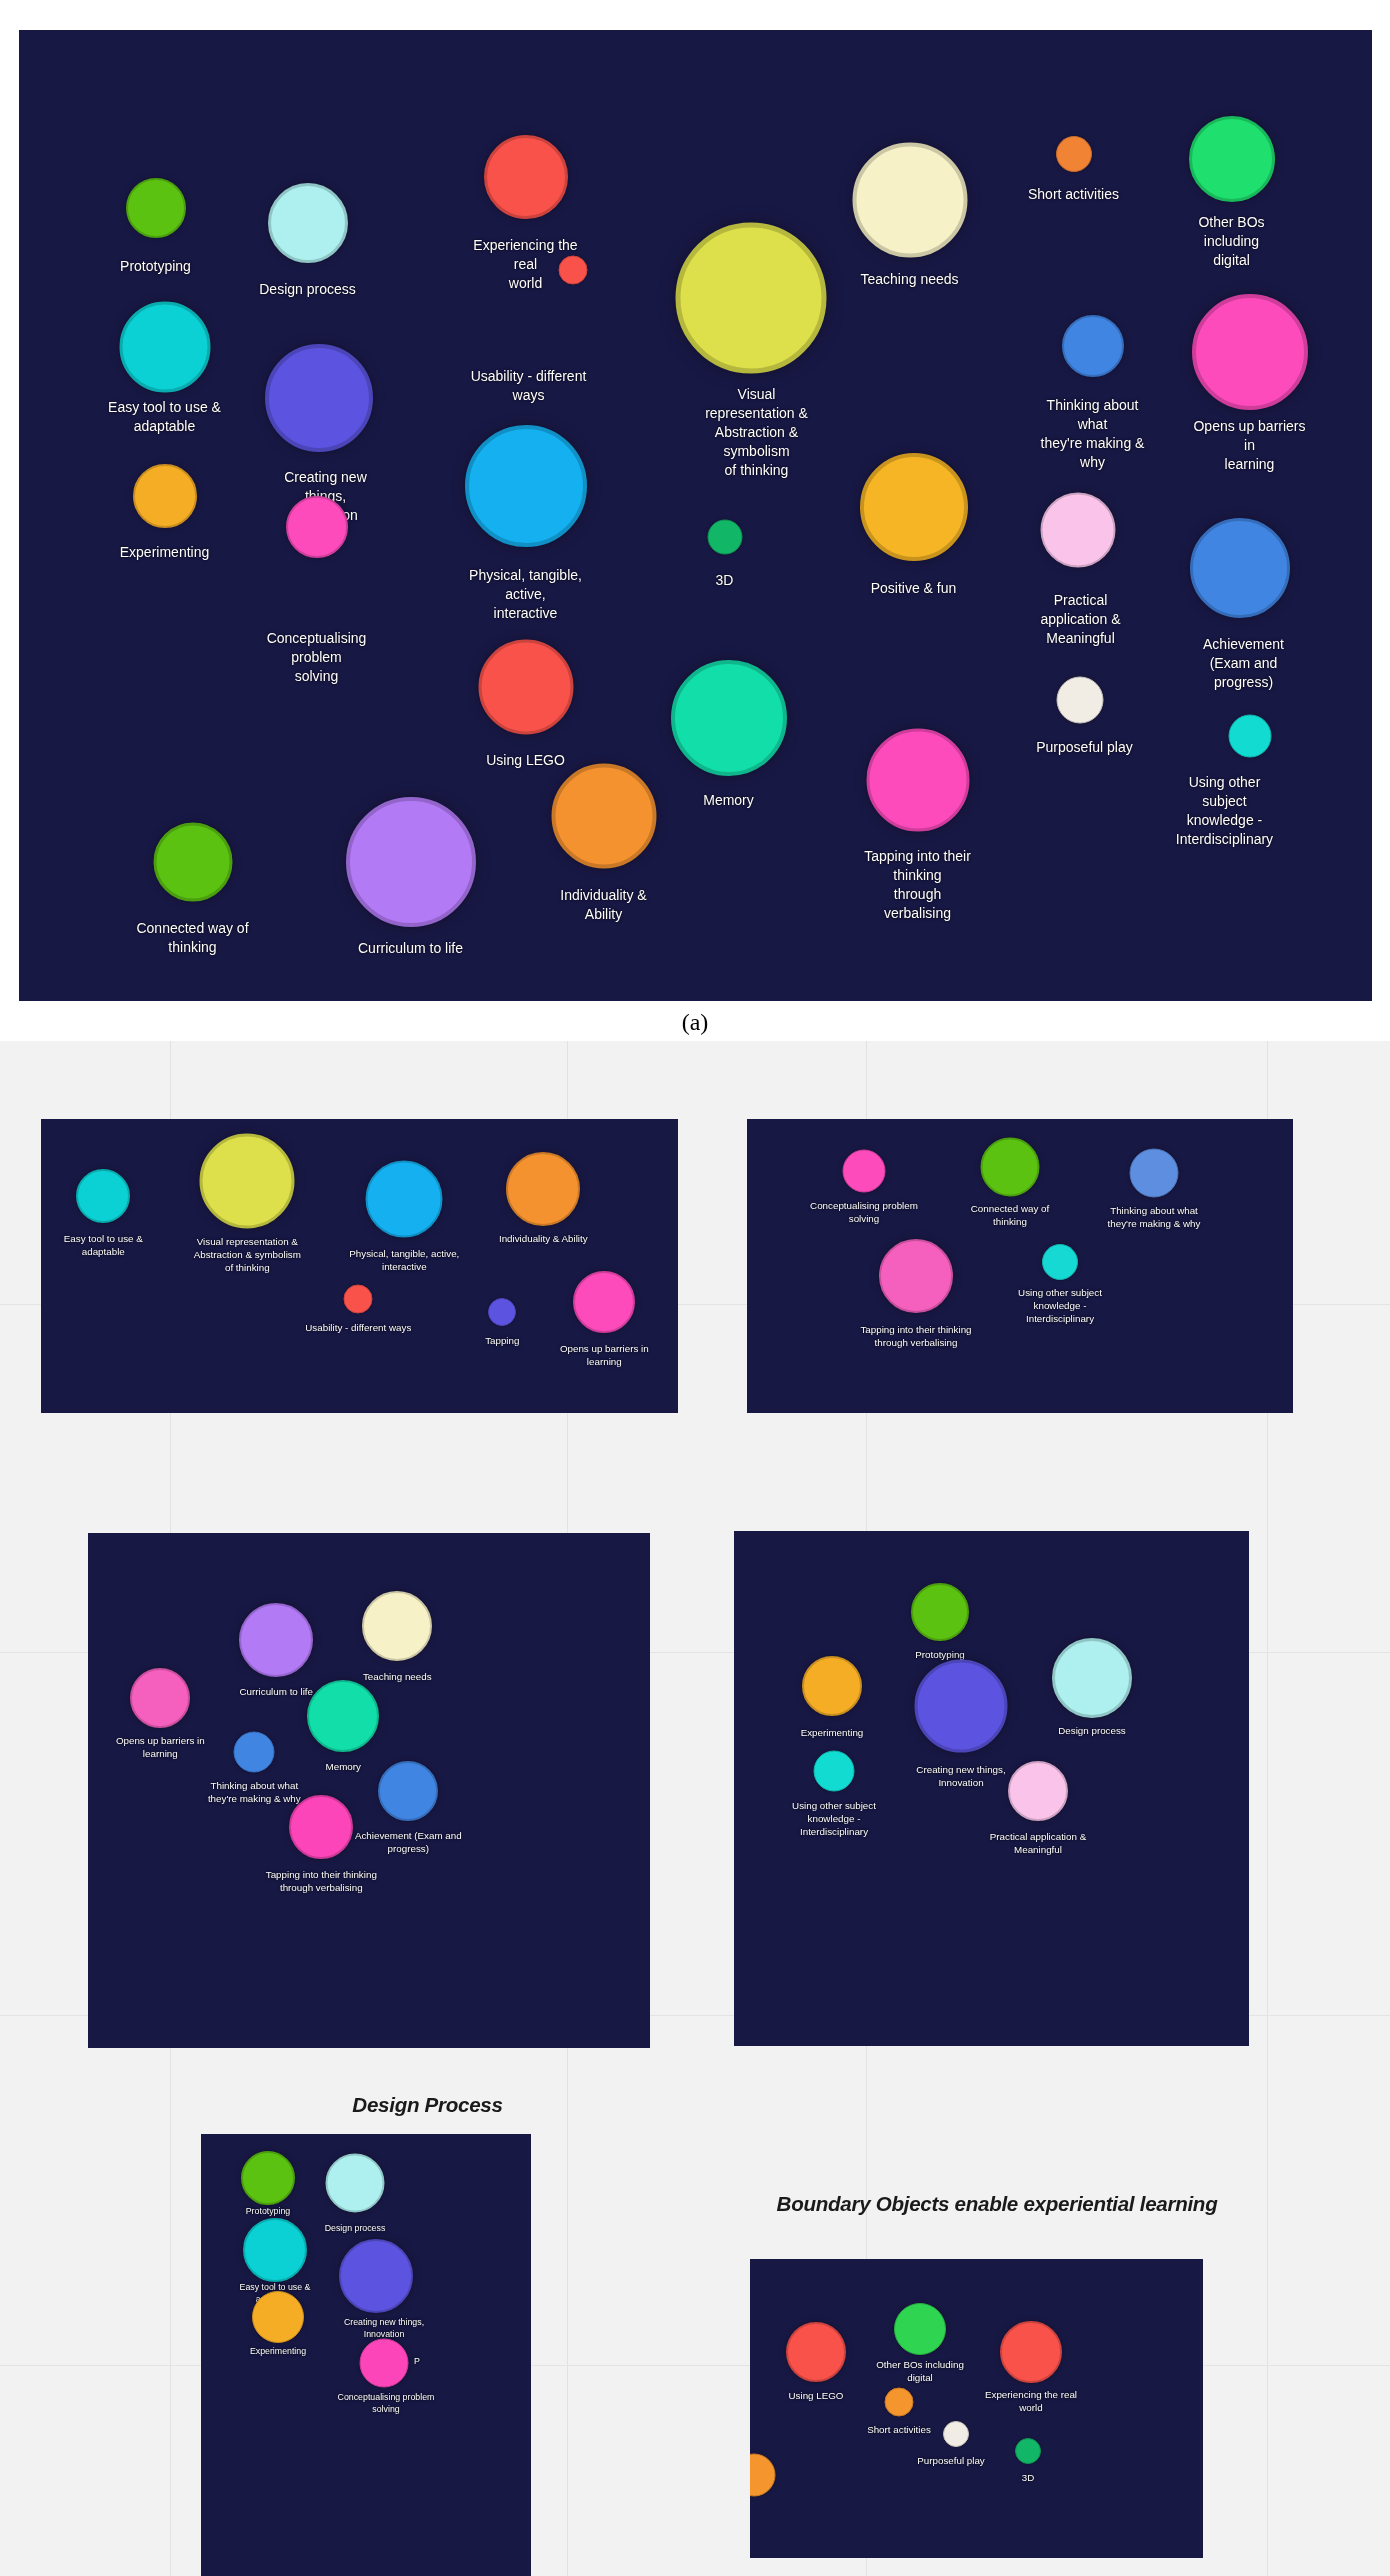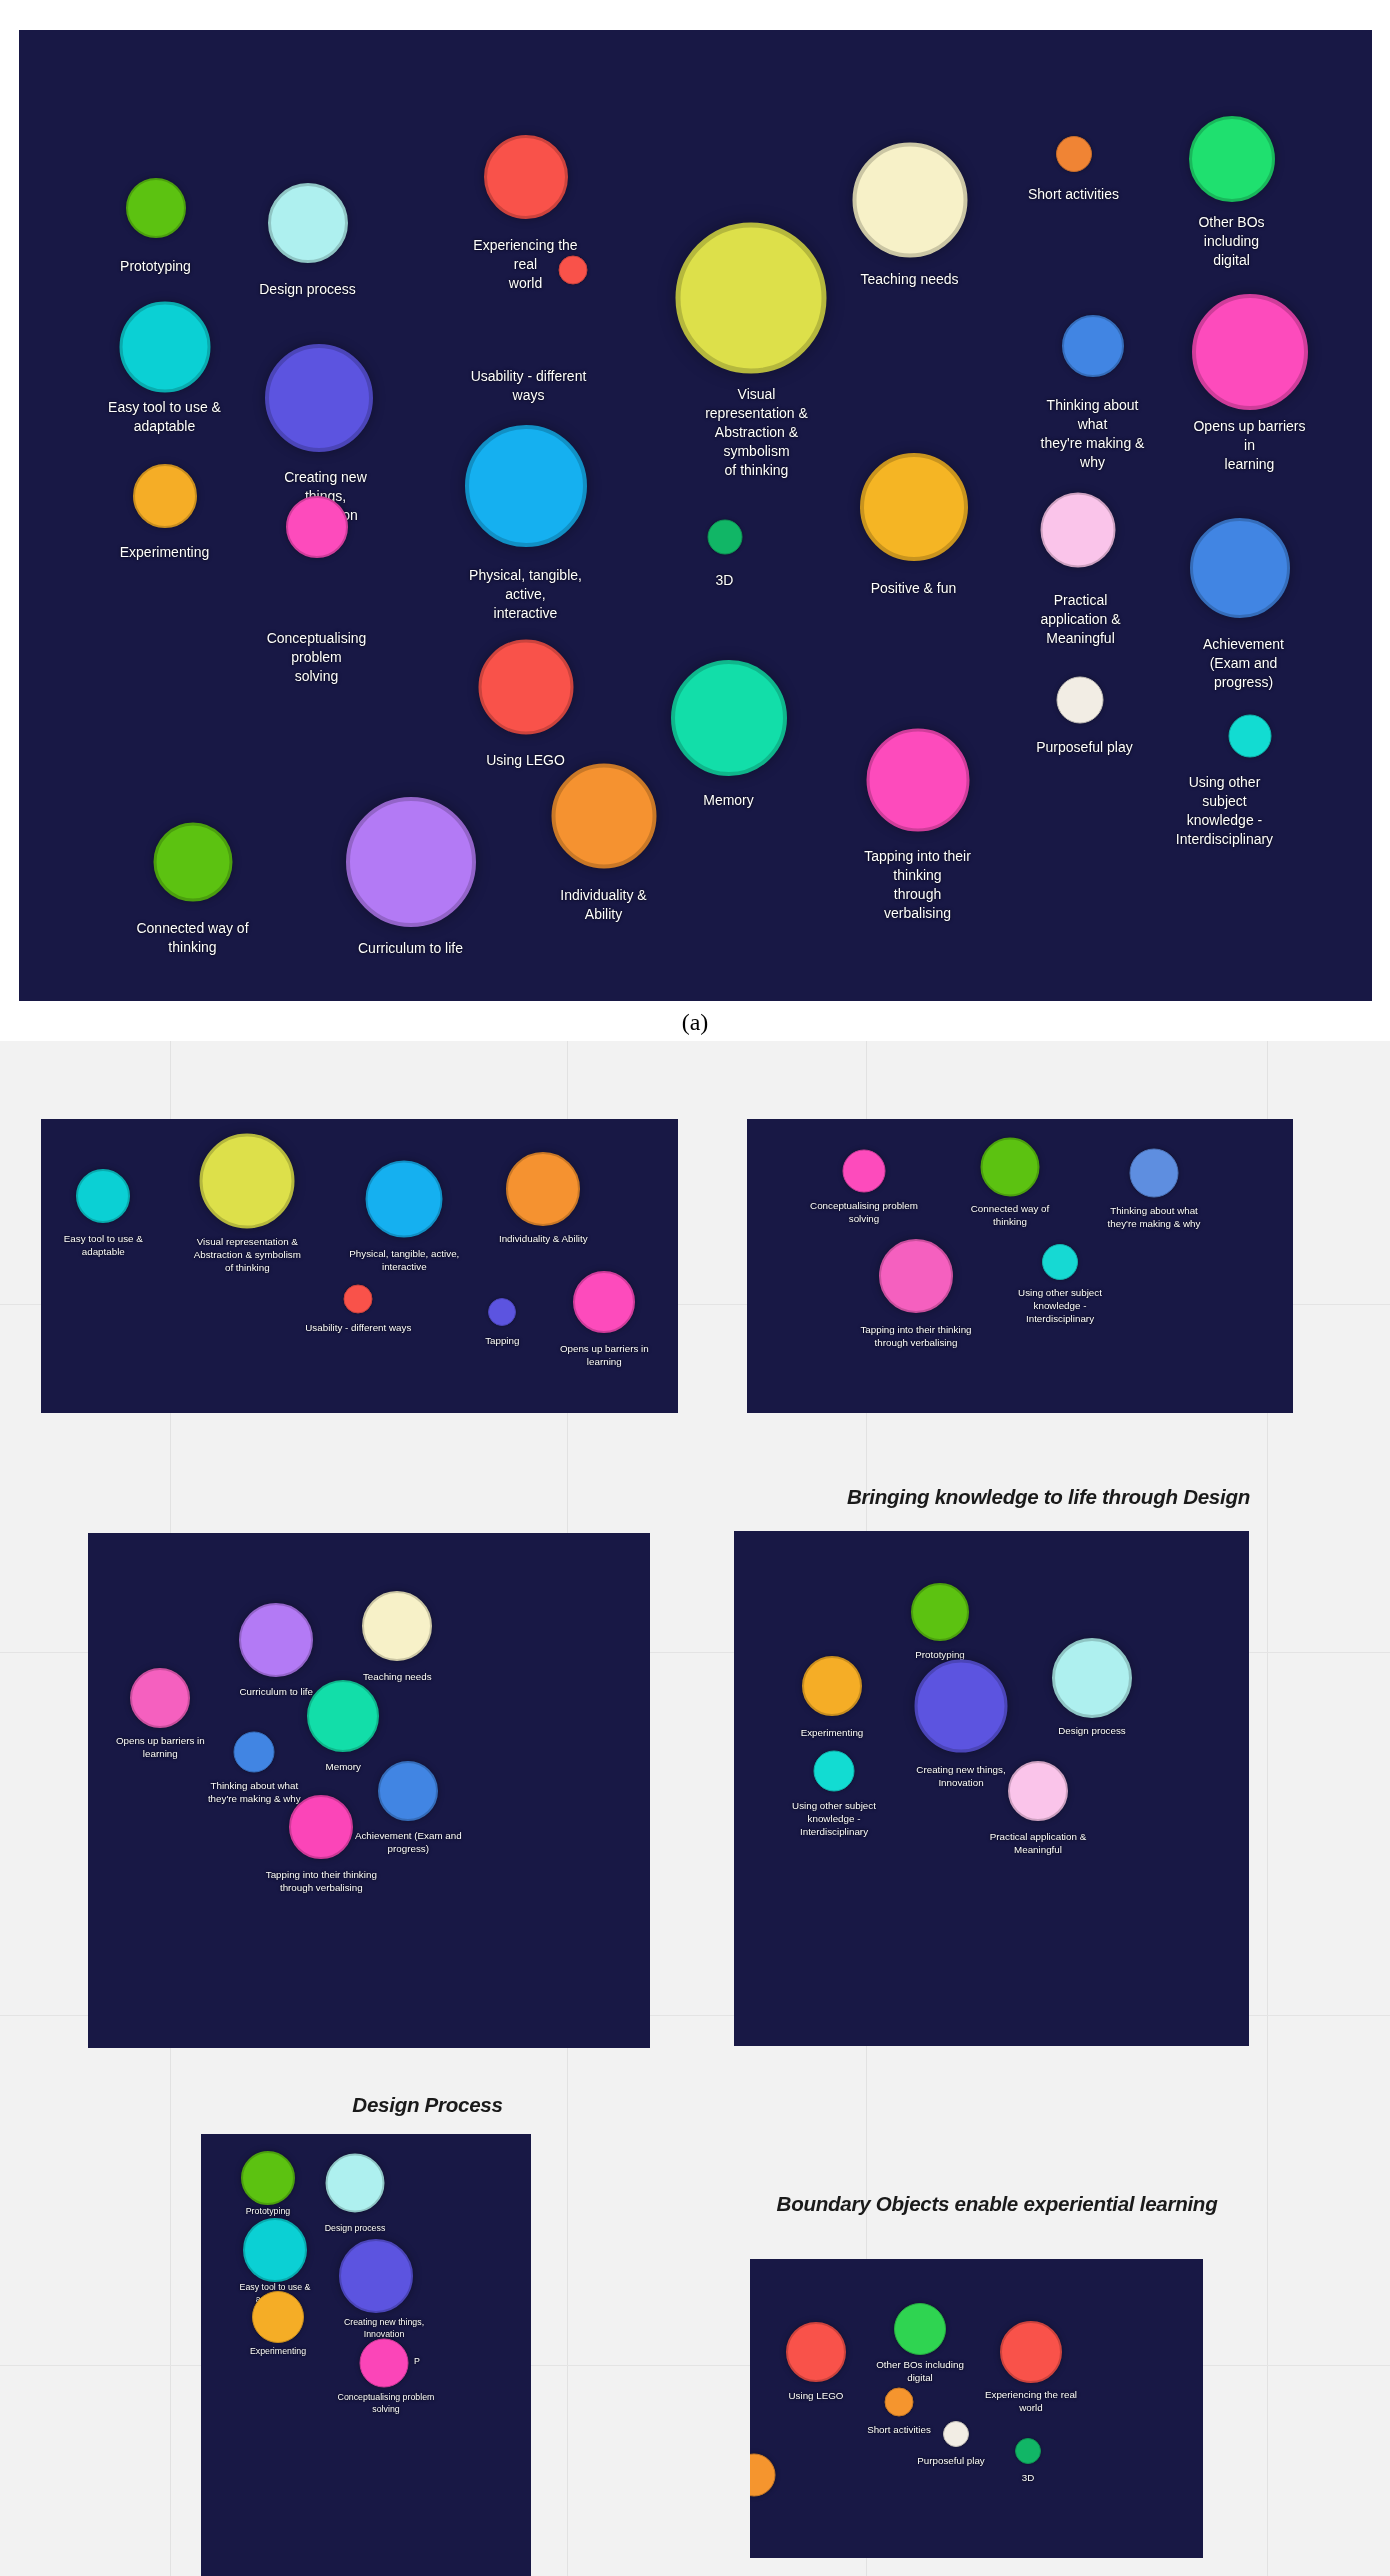--- a/index.html
+++ b/index.html
@@ -257,21 +257,20 @@
           <div class="bubble" style="left: 320px; top: 258px; width: 60px; height: 60px; background: rgb(65, 133, 227); border: 2.2px solid rgb(53, 109, 186); box-shadow: rgba(0, 0, 0, 0.35) 0px 0px 6.6px;"></div>
           <div class="blabel" style="left: 320px; top: 296px; width: 118px; margin-left: 0px;">Achievement (Exam and
 progress)</div>
           <div class="bubble" style="left: 233px; top: 294px; width: 64px; height: 64px; background: rgb(251, 69, 184); border: 2.4px solid rgb(206, 57, 151); box-shadow: rgba(0, 0, 0, 0.35) 0px 0px 7px;"></div>
           <div class="blabel" style="left: 233px; top: 335px; width: 118px; margin-left: 0px;">Tapping into their thinking
 through verbalising</div>
         </div>
     </div>
 
     <div class="subpanel" id="sp3" style="left:711px; top:438px; width:675px; height:592px;">
-      <div class="sp-title" style="top:5.2px; width:675px;">Bringing knowledge to life through Design</div>
       <div class="sp-canvas" id="sp3c" style="left:23px; top:52px; width:515px; height:515px;">
           <div class="bubble" style="left: 206px; top: 81px; width: 58px; height: 58px; background: rgb(92, 194, 17); border: 2.2px solid rgb(75, 159, 14); box-shadow: rgba(0, 0, 0, 0.35) 0px 0px 6.3px;"></div>
           <div class="blabel" style="left: 206px; top: 117px; width: 118px; margin-left: 0px;">Prototyping</div>
           <div class="bubble" style="left: 98px; top: 155px; width: 60px; height: 60px; background: rgb(245, 173, 38); border: 2.2px solid rgb(201, 142, 31); box-shadow: rgba(0, 0, 0, 0.35) 0px 0px 6.6px;"></div>
           <div class="blabel" style="left: 98px; top: 195px; width: 118px; margin-left: 0px;">Experimenting</div>
           <div class="bubble" style="left: 227px; top: 175px; width: 93px; height: 93px; background: rgb(92, 84, 224); border: 3.5px solid rgb(75, 69, 184); box-shadow: rgba(0, 0, 0, 0.35) 0px 0px 10.2px;"></div>
           <div class="blabel" style="left: 227px; top: 232px; width: 118px; margin-left: 0px;">Creating new things,
 Innovation</div>
           <div class="bubble" style="left: 358px; top: 147px; width: 80px; height: 80px; background: rgb(174, 240, 239); border: 3px solid rgb(143, 197, 196); box-shadow: rgba(0, 0, 0, 0.35) 0px 0px 8.8px;"></div>
           <div class="blabel" style="left: 358px; top: 193px; width: 118px; margin-left: 0px;">Design process</div>

